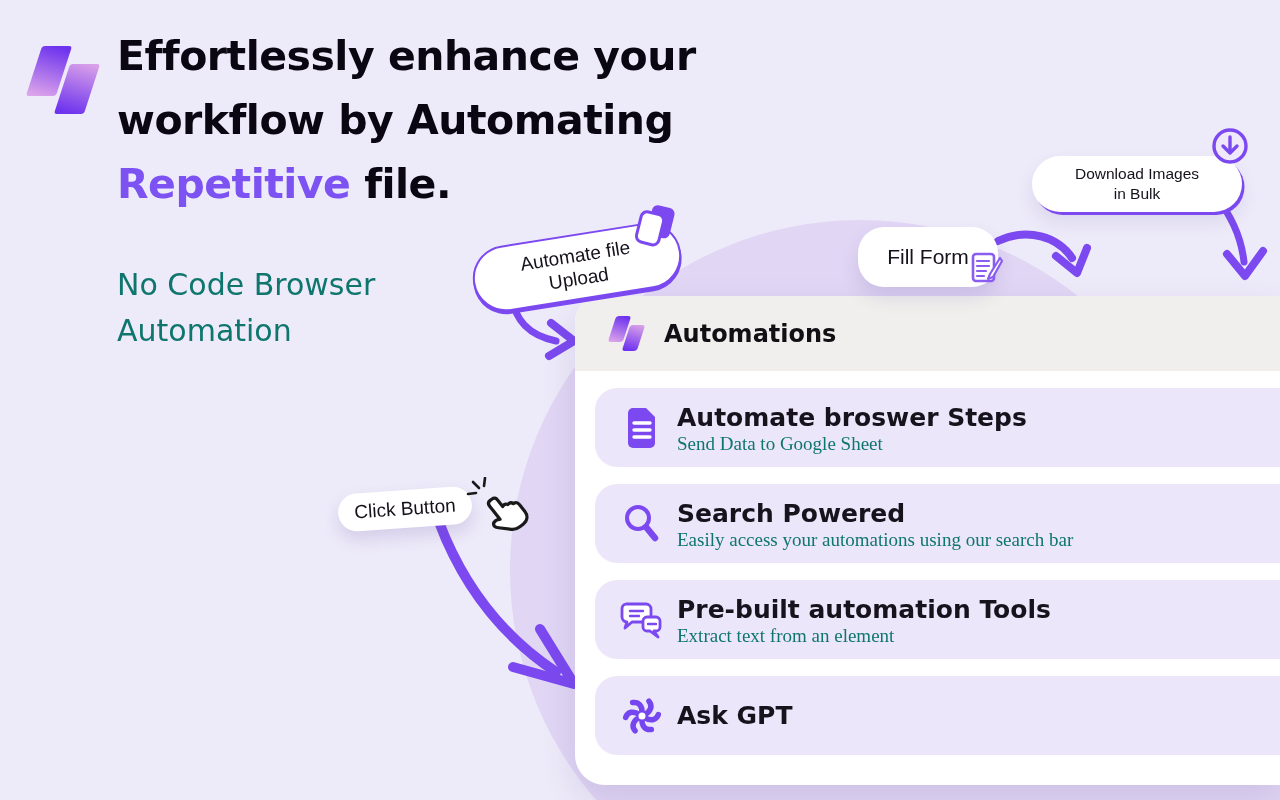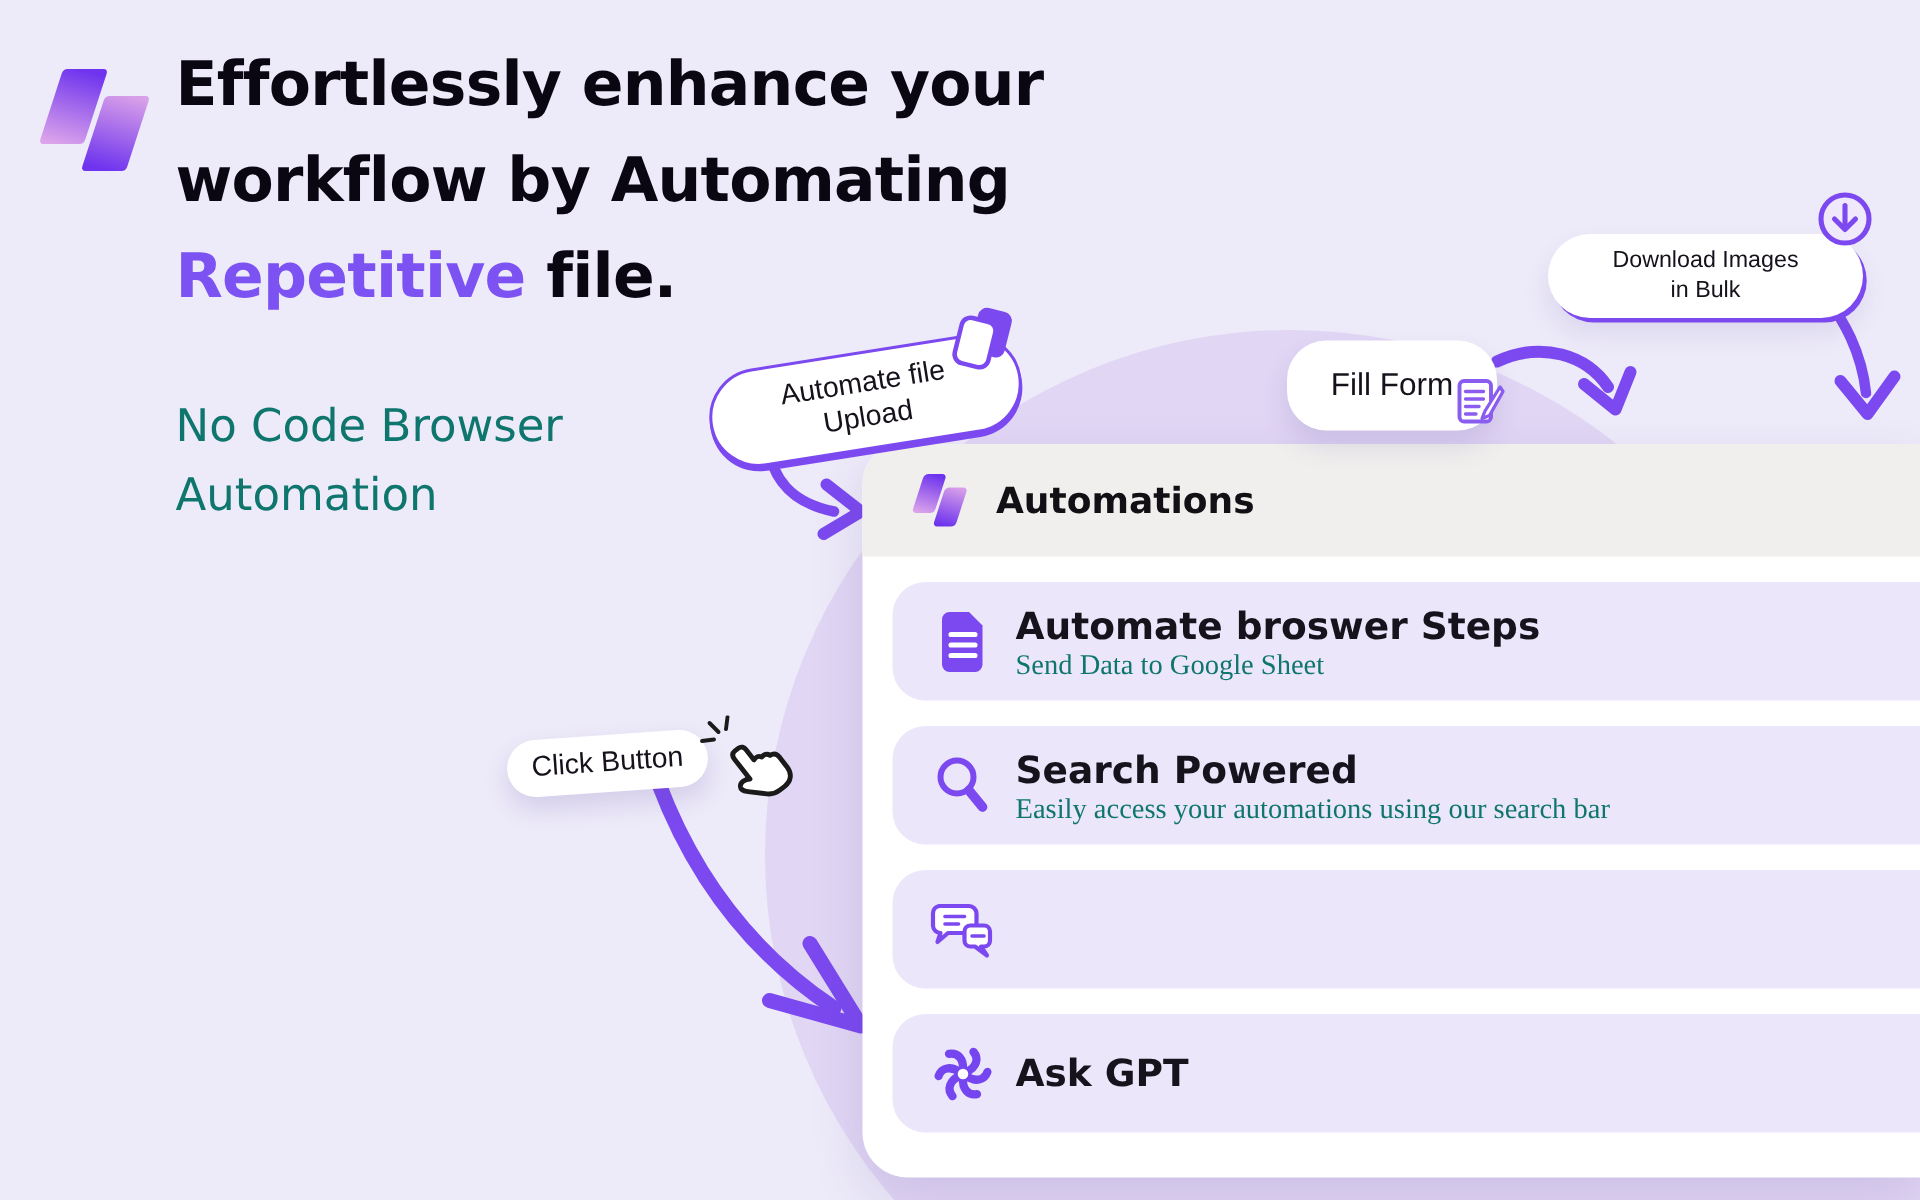--- a/index.html
+++ b/index.html
@@ -205,20 +205,24 @@
         <svg width="44" height="42" viewBox="0 0 44 42">
           <path d="M6 5 h20 a5 5 0 0 1 5 5 v8 a5 5 0 0 1 -5 5 h-14 l-7 6 2 -6 a5 5 0 0 1 -5 -5 v-8 a5 5 0 0 1 4 -5 z" fill="#fff" stroke="#7B49EF" stroke-width="2.8" stroke-linejoin="round"></path>
           <g stroke="#7B49EF" stroke-width="2.4" stroke-linecap="round">
             <line x1="10" y1="12" x2="23" y2="12"></line>
             <line x1="10" y1="17" x2="19" y2="17"></line>
           </g>
           <path d="M27 18 h9 a4 4 0 0 1 4 4 v6 a4 4 0 0 1 -4 4 h-2 l4 6 -8 -6 h-3 a4 4 0 0 1 -4 -4 v-6 a4 4 0 0 1 4 -4 z" fill="#fff" stroke="#7B49EF" stroke-width="2.8" stroke-linejoin="round"></path>
           <line x1="28" y1="25" x2="36" y2="25" stroke="#7B49EF" stroke-width="2.4" stroke-linecap="round"></line>
         </svg>
       </span>
+      <span class="txt">
+        <span class="t">Pre-built automation Tools</span>
+        <span class="s">Extract text from an element</span>
+      </span>
     </div>
 
     <div class="card">
       <span class="icon-box">
         <svg width="44" height="44" viewBox="0 0 40 40">
           <g stroke="#7546EF" stroke-width="5" fill="none" stroke-linecap="round">
             <path d="M20 17.5 C20.5 11, 17 6.8, 11.5 7.8"></path>
             <path d="M20 17.5 C20.5 11, 17 6.8, 11.5 7.8" transform="rotate(60 20 20)"></path>
             <path d="M20 17.5 C20.5 11, 17 6.8, 11.5 7.8" transform="rotate(120 20 20)"></path>
             <path d="M20 17.5 C20.5 11, 17 6.8, 11.5 7.8" transform="rotate(180 20 20)"></path>

